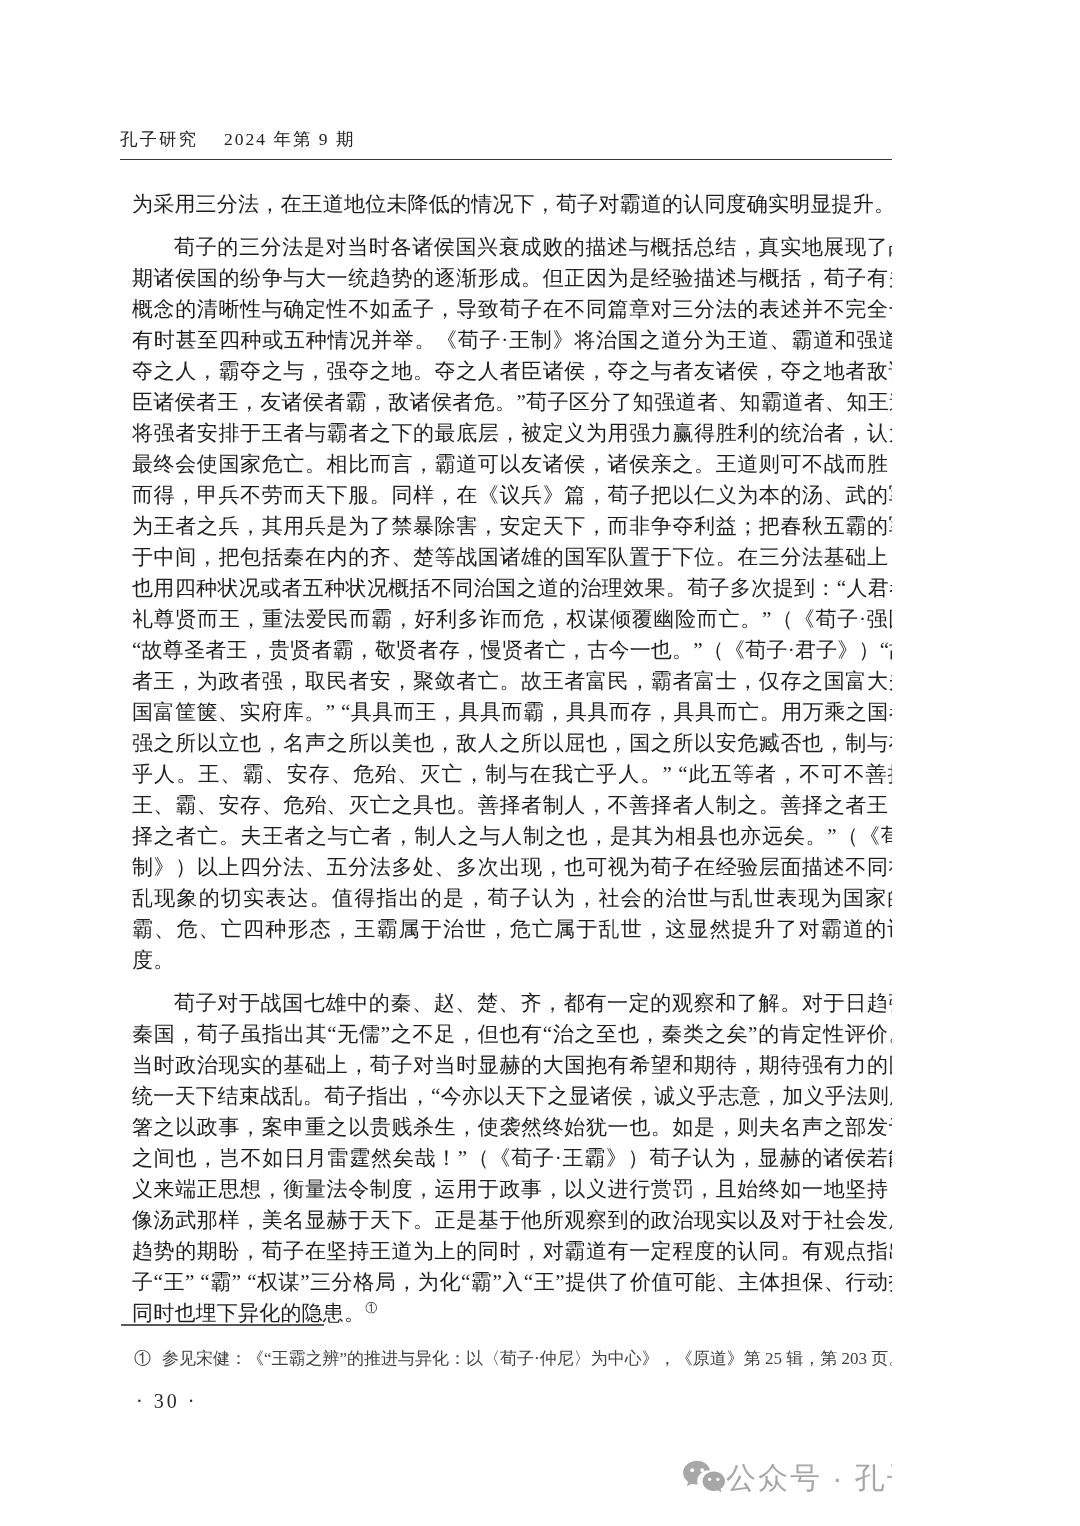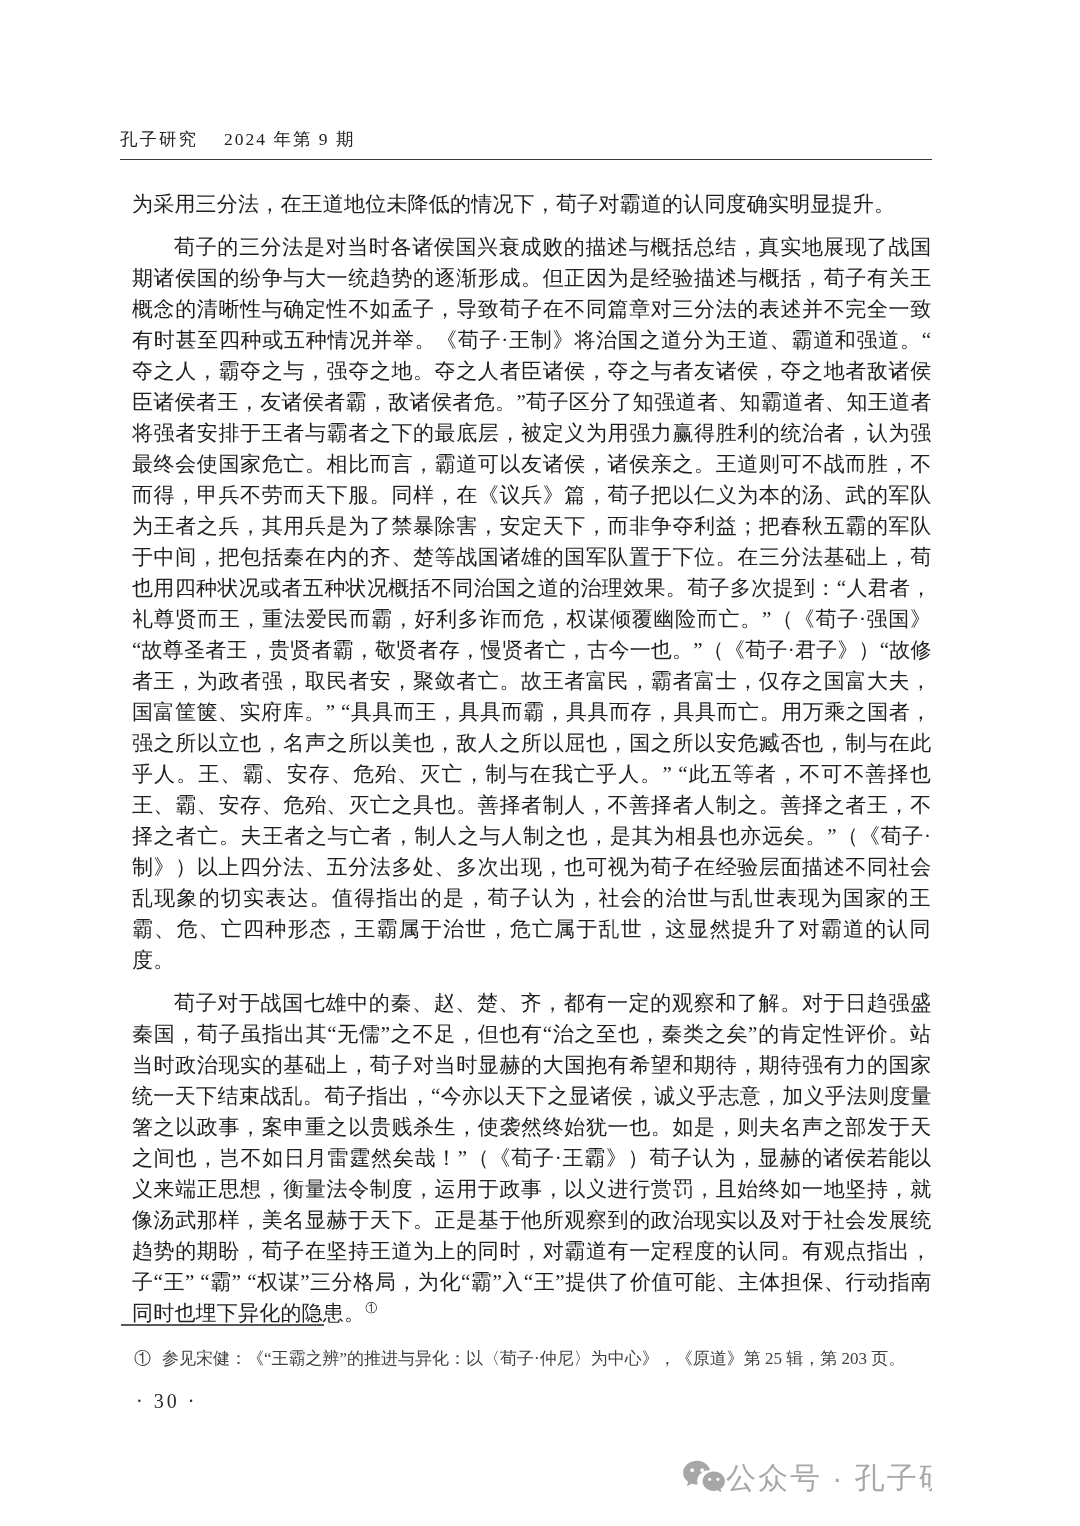--- a/index.html
+++ b/index.html
@@ -4,21 +4,20 @@
 <style>
   html,body{margin:0;padding:0;background:#ffffff;}
   .page{
     position:relative;
     width:892px;
     height:1526px;
     background:#ffffff;
     overflow:hidden;
     font-family:"Liberation Serif","DejaVu Serif",serif;
     color:#1e1e1e;
-    padding-left:40px;
   }
   .page-header{
     position:absolute;
     left:120px; top:127px;
     width:844px;
     display:flex;
     align-items:baseline;
     gap:26px;
     font-size:17.5px;
     letter-spacing:2px;

